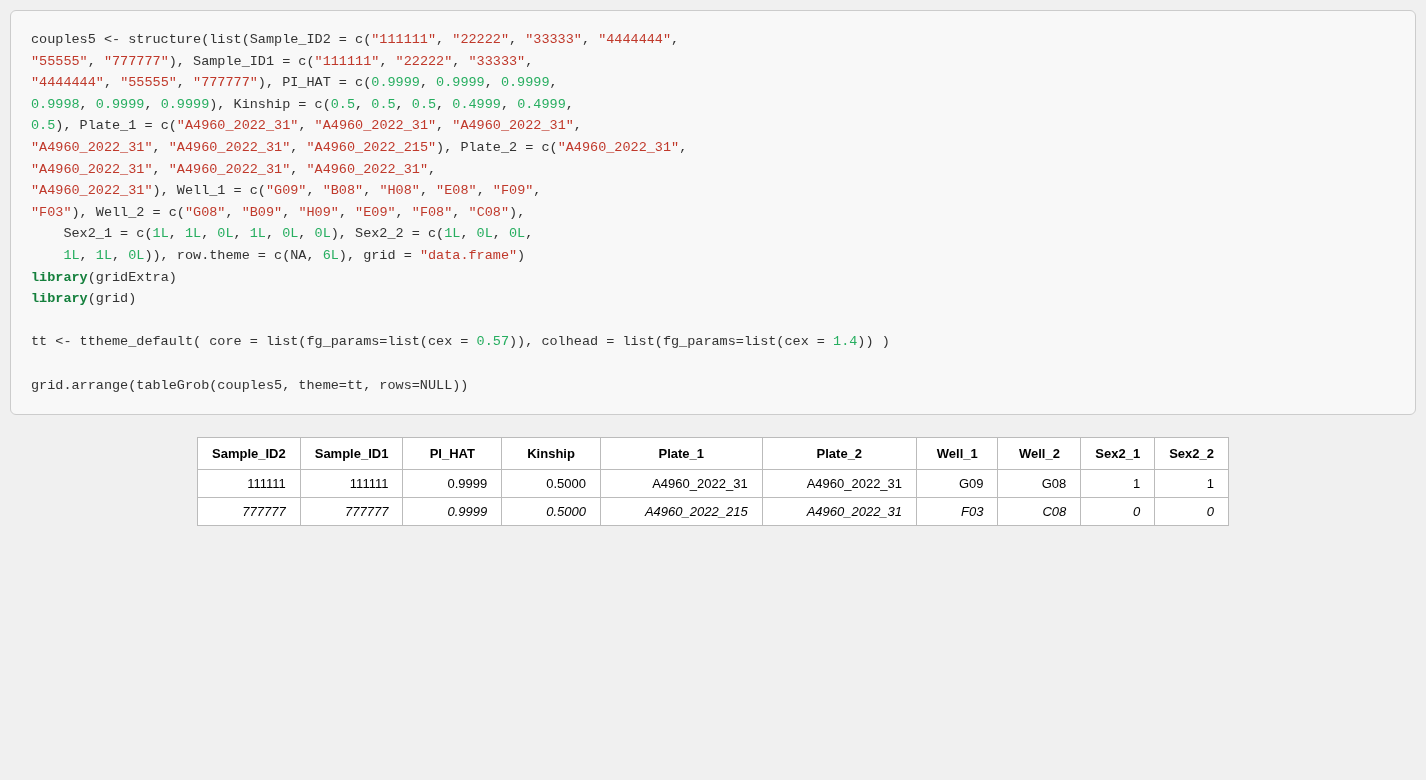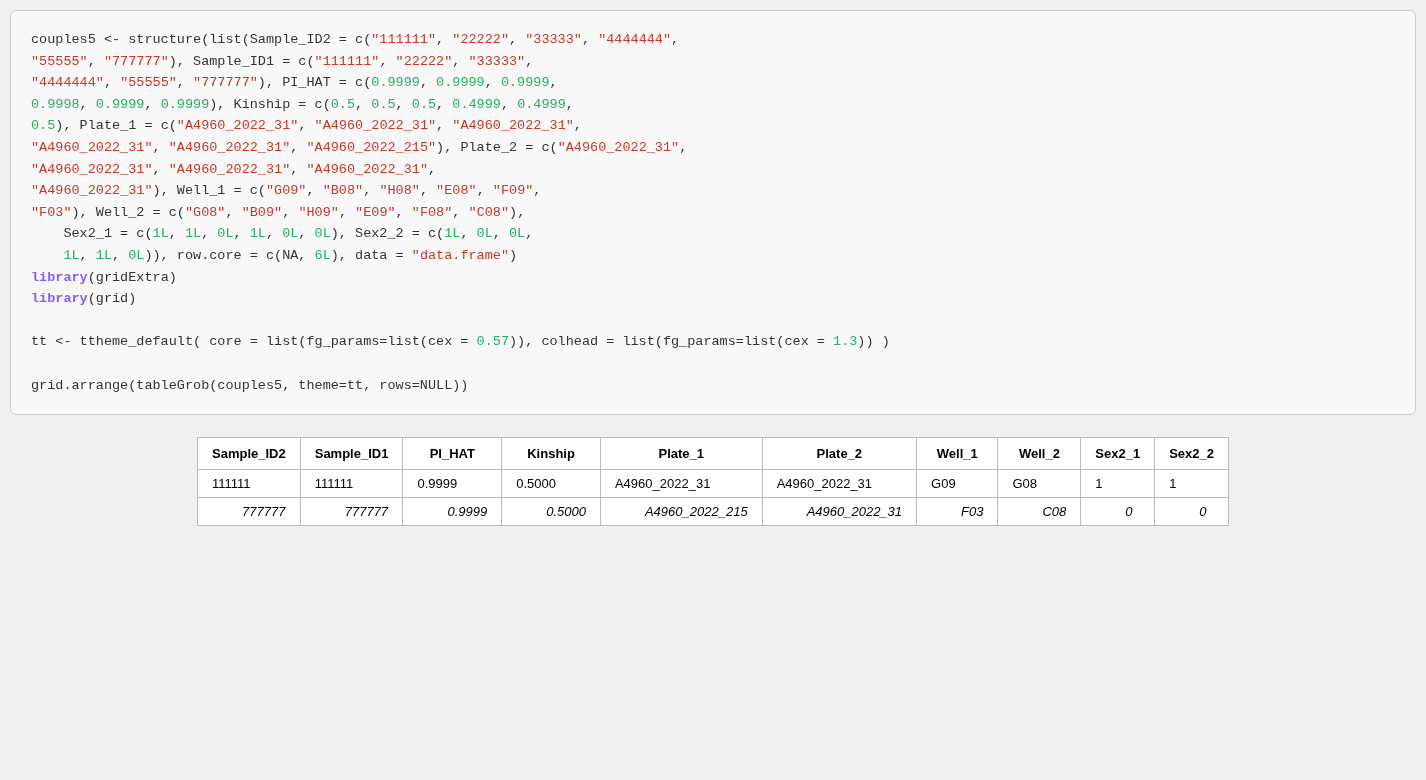--- a/index.html
+++ b/index.html
@@ -18,21 +18,21 @@
       border-radius: 6px;
       padding: 18px 20px;
       margin-bottom: 22px;
       line-height: 1.6;
       font-size: 13.5px;
       color: #333;
       white-space: pre-wrap;
       word-break: break-word;
     }
 
-    .kw { color: #8b5cf6; font-weight: bold; }
+    .kw { color: #15803d; font-weight: bold; }
     .str { color: #c0392b; }
     .num { color: #27ae60; }
     .fn { color: #333; }
 
     .table-container {
       display: flex;
       justify-content: center;
       margin-top: 10px;
     }
 
@@ -48,21 +48,21 @@
       padding: 8px 14px;
       text-align: center;
       font-weight: bold;
       background: #fff;
       font-size: 13px;
     }
 
     table td {
       border: 1px solid #bbb;
       padding: 6px 14px;
-      text-align: left;
+      text-align: right;
       background: #fff;
       font-size: 13px;
     }
 
     table tr:last-child td {
       font-style: italic;
       padding-left: 44px;
     }
   </style>
 </head>
@@ -71,25 +71,25 @@
 <div class="code-box"><span class="fn">couples5 &lt;- structure(list(Sample_ID2 = c(</span><span class="str">"111111"</span><span class="fn">, </span><span class="str">"22222"</span><span class="fn">, </span><span class="str">"33333"</span><span class="fn">, </span><span class="str">"4444444"</span><span class="fn">,
 </span><span class="str">"55555"</span><span class="fn">, </span><span class="str">"777777"</span><span class="fn">), Sample_ID1 = c(</span><span class="str">"111111"</span><span class="fn">, </span><span class="str">"22222"</span><span class="fn">, </span><span class="str">"33333"</span><span class="fn">,
 </span><span class="str">"4444444"</span><span class="fn">, </span><span class="str">"55555"</span><span class="fn">, </span><span class="str">"777777"</span><span class="fn">), PI_HAT = c(</span><span class="num">0.9999</span><span class="fn">, </span><span class="num">0.9999</span><span class="fn">, </span><span class="num">0.9999</span><span class="fn">,
 </span><span class="num">0.9998</span><span class="fn">, </span><span class="num">0.9999</span><span class="fn">, </span><span class="num">0.9999</span><span class="fn">), Kinship = c(</span><span class="num">0.5</span><span class="fn">, </span><span class="num">0.5</span><span class="fn">, </span><span class="num">0.5</span><span class="fn">, </span><span class="num">0.4999</span><span class="fn">, </span><span class="num">0.4999</span><span class="fn">,
 </span><span class="num">0.5</span><span class="fn">), Plate_1 = c(</span><span class="str">"A4960_2022_31"</span><span class="fn">, </span><span class="str">"A4960_2022_31"</span><span class="fn">, </span><span class="str">"A4960_2022_31"</span><span class="fn">,
 </span><span class="str">"A4960_2022_31"</span><span class="fn">, </span><span class="str">"A4960_2022_31"</span><span class="fn">, </span><span class="str">"A4960_2022_215"</span><span class="fn">), Plate_2 = c(</span><span class="str">"A4960_2022_31"</span><span class="fn">,
 </span><span class="str">"A4960_2022_31"</span><span class="fn">, </span><span class="str">"A4960_2022_31"</span><span class="fn">, </span><span class="str">"A4960_2022_31"</span><span class="fn">,
 </span><span class="str">"A4960_2022_31"</span><span class="fn">), Well_1 = c(</span><span class="str">"G09"</span><span class="fn">, </span><span class="str">"B08"</span><span class="fn">, </span><span class="str">"H08"</span><span class="fn">, </span><span class="str">"E08"</span><span class="fn">, </span><span class="str">"F09"</span><span class="fn">,
 </span><span class="str">"F03"</span><span class="fn">), Well_2 = c(</span><span class="str">"G08"</span><span class="fn">, </span><span class="str">"B09"</span><span class="fn">, </span><span class="str">"H09"</span><span class="fn">, </span><span class="str">"E09"</span><span class="fn">, </span><span class="str">"F08"</span><span class="fn">, </span><span class="str">"C08"</span><span class="fn">),
     Sex2_1 = c(</span><span class="num">1L</span><span class="fn">, </span><span class="num">1L</span><span class="fn">, </span><span class="num">0L</span><span class="fn">, </span><span class="num">1L</span><span class="fn">, </span><span class="num">0L</span><span class="fn">, </span><span class="num">0L</span><span class="fn">), Sex2_2 = c(</span><span class="num">1L</span><span class="fn">, </span><span class="num">0L</span><span class="fn">, </span><span class="num">0L</span><span class="fn">,
-    </span><span class="num">1L</span><span class="fn">, </span><span class="num">1L</span><span class="fn">, </span><span class="num">0L</span><span class="fn">)), row.core = c(NA, </span><span class="num">6L</span><span class="fn">), data = </span><span class="str">"data.frame"</span><span class="fn">)
+    </span><span class="num">1L</span><span class="fn">, </span><span class="num">1L</span><span class="fn">, </span><span class="num">0L</span><span class="fn">)), row.theme = c(NA, </span><span class="num">6L</span><span class="fn">), grid = </span><span class="str">"data.frame"</span><span class="fn">)
 </span><span class="kw">library</span><span class="fn">(gridExtra)
 </span><span class="kw">library</span><span class="fn">(grid)
 
-tt &lt;- ttheme_default( core = list(fg_params=list(cex = </span><span class="num">0.57</span><span class="fn">)), colhead = list(fg_params=list(cex = </span><span class="num">1.3</span><span class="fn">)) )
+tt &lt;- ttheme_default( core = list(fg_params=list(cex = </span><span class="num">0.57</span><span class="fn">)), colhead = list(fg_params=list(cex = </span><span class="num">1.4</span><span class="fn">)) )
 
 grid.arrange(tableGrob(couples5, theme=tt, rows=NULL))</span></div>
 
 <div class="table-container">
   <table>
     <thead>
       <tr>
         <th>Sample_ID2</th>
         <th>Sample_ID1</th>
         <th>PI_HAT</th>

